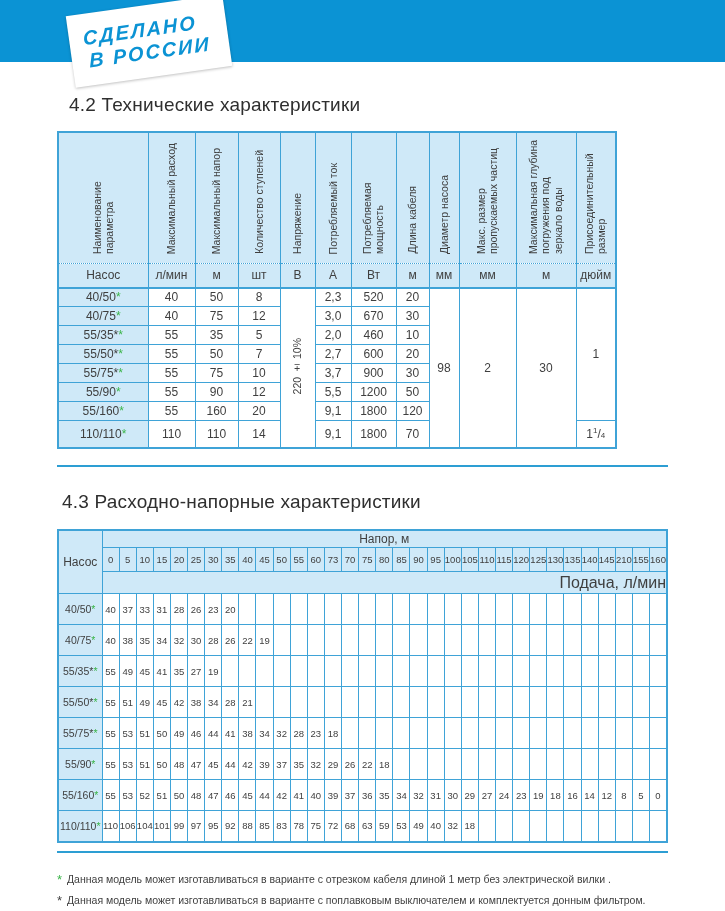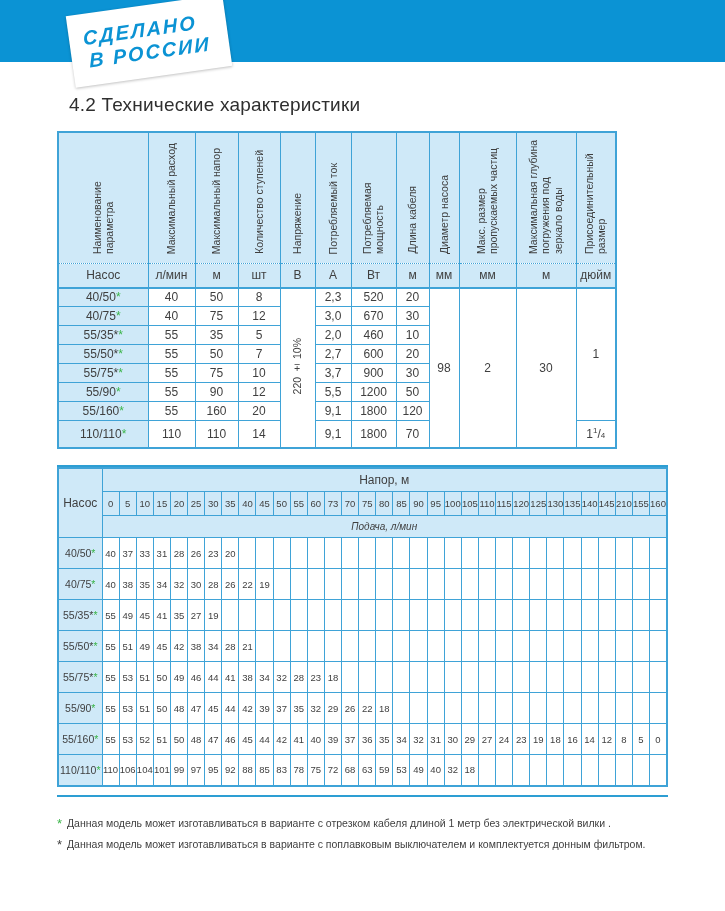--- a/index.html
+++ b/index.html
@@ -59,23 +59,23 @@
   #t42 tr.last-row td{height:27px;}
   #t42 td.name-cell{background:var(--hfill);text-align:center;font-size:12px;}
   #t42 td.merged{text-align:center;vertical-align:middle;font-size:12px;background:#fff;}
   #t42 td.merged .vtext{max-height:none;text-align:center;}
   sup.frac{font-size:8px;vertical-align:super;}
   sub.frac{font-size:8px;vertical-align:baseline;}
   
   #t43{width:611px;border:2px solid var(--border);}
   #t43 th{background:var(--hfill);}
   #t43 .corner{font-size:11px;text-align:center;}
-  #t43 .axis-row th{height:24px;font-size:12px;text-align:center;}
+  #t43 .axis-row th{height:18px;font-size:12px;text-align:center;}
   #t43 .heads-row th{height:24px;font-size:9.5px;text-align:center;padding:0;}
-  #t43 .flow-row th{height:22px;font-size:10px;text-align:center;font-style:italic;}
+  #t43 .flow-row th{height:22px;font-size:16px;text-align:right;}
   #t43 td.cell{height:31px;font-size:9.5px;text-align:center;padding:0;background:#fff;}
   #t43 th.rname{font-size:10.5px;text-align:center;}
   
   .star-green{color:var(--green);}
   .star-black{color:var(--text);}
   
   .divider{height:2px;background:var(--divider);margin:16px 0 0 0;width:611px;}
   .div-2{margin-top:8px;}
   .footnotes{margin:16px 0 0 0;}
   .footnote{font-size:10.5px;line-height:1.65;color:var(--text);}
@@ -215,20 +215,21 @@
           <td class="val">9,1</td>
           <td class="val">1800</td>
           <td class="val">70</td>
           <td class="merged">1<sup class="frac">1</sup>/<sub class="frac">4</sub></td>
         </tr>
       </tbody>
   </table>
 
   <div class="divider"></div>
 
+  <h2 class="section-title title-43">4.3 Расходно-напорные характеристики</h2>
 
   <table id="t43">
     <colgroup>
         <col style="width:44px">
       </colgroup>
     <tbody>
         <tr class="axis-row">
           <th class="corner" rowspan="3">Насос</th>
           <th colspan="33">Напор, м</th>
         </tr>

